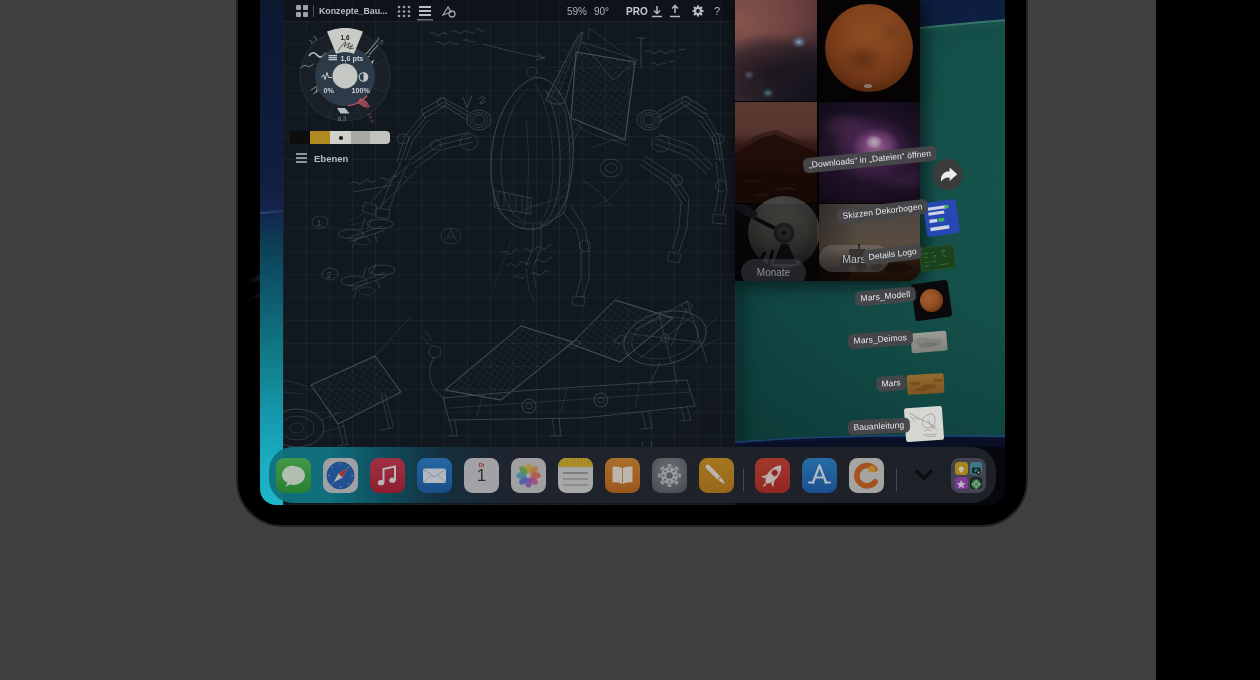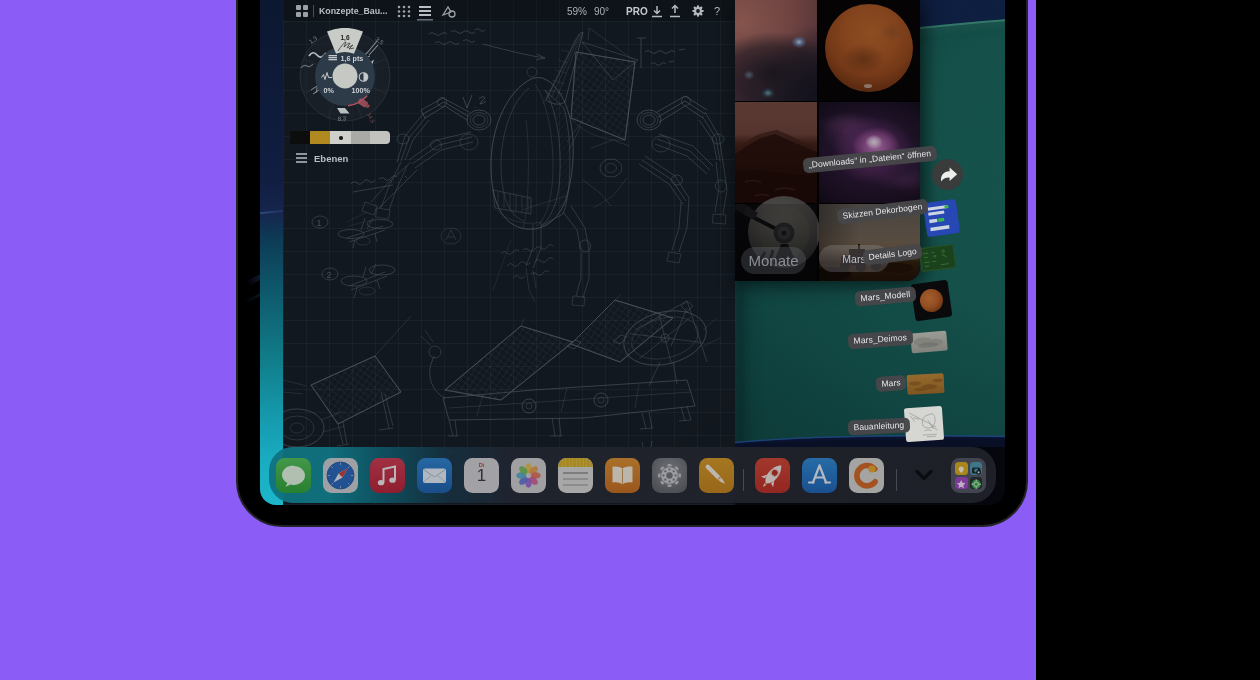--- a/index.html
+++ b/index.html
@@ -1,19 +1,19 @@
 <!DOCTYPE html>
 <html><head>
 <meta charset="utf-8">
 <style>
   * { margin:0; padding:0; box-sizing:border-box; }
   html,body { width:1260px; height:680px; background:#000; overflow:hidden;
     font-family:"Liberation Sans", sans-serif; }
   .abs { position:absolute; }
-  #stage { position:relative; width:1036px; height:680px; background:#8b5cf6; }
+  #stage { position:relative; width:1156px; height:680px; background:#404040; }
   
   #device { position:absolute; left:236px; top:-80px; width:792px; height:607px;
     background:#000; border:2px solid #232325; border-radius:46px; }
   #screen { position:absolute; left:260px; top:0px; width:745px; height:505px;
     border-radius:0 0 16px 16px; overflow:hidden; background:#05070c; }
   
   #wall-left { position:absolute; left:0; top:0; width:25px; height:505px;
     background:linear-gradient(178deg,
       #0c1730 0%, #0e1a38 18%, #111e42 36%, #16254d 42%,
       #0d3a55 47%, #0e5468 56%, #107a86 70%, #1598ac 82%, #1aaec2 92%, #1db6ca 100%);
@@ -449,22 +449,22 @@
           <circle cx="57" cy="62" r="5" fill="#120a05"></circle>
           <rect x="60" y="48" width="14" height="3" fill="#1a0e07" transform="rotate(-15 67 49)"></rect>
           <ellipse cx="78" cy="64" rx="16" ry="5" fill="#241308"></ellipse>
           <ellipse cx="12" cy="70" rx="20" ry="7" fill="#1a0d06"></ellipse>
         </svg>
         <div class="abs" style="left:0;top:0;width:101px;height:77px;
           background:linear-gradient(90deg, rgba(0,0,0,0.35), rgba(0,0,0,0) 40%);"></div>
       </div>
       <div class="abs" style="left:0;top:0;width:185px;height:281px;background:rgba(2,2,6,0.29);"></div>
 
-      <div class="abs" style="left:6px;top:247px;width:65px;height:27px;border-radius:14px;
-        background:rgba(135,140,150,0.24); color:#8b8f95; font-size:15px;
+      <div class="abs" style="left:6px;top:259px;width:65px;height:27px;border-radius:14px;
+        background:rgba(135,140,150,0.24); color:#8b8f95; font-size:10px;
         display:flex;align-items:center;justify-content:center;">Monate</div>
       <div class="abs" style="left:84px;top:245px;width:70px;height:27px;border-radius:14px;
         background:rgba(155,160,170,0.27); color:#bfc2c7; font-size:10.5px;
         display:flex;align-items:center;justify-content:center;">Mars</div>
     </div>
     <div id="navyarc">
       <svg width="270" height="17" viewBox="0 0 270 17">
         <path d="M0,17 L0,13 Q100,4 270,7 L270,17 Z" fill="#0a1230"></path>
         <path d="M0,12.5 Q100,3.5 270,6.5" fill="none" stroke="#23458a" stroke-width="1.4" opacity="0.75"></path>
         <path d="M0,17 L0,15 Q110,7 270,9.5 L270,17 Z" fill="#091026"></path>

